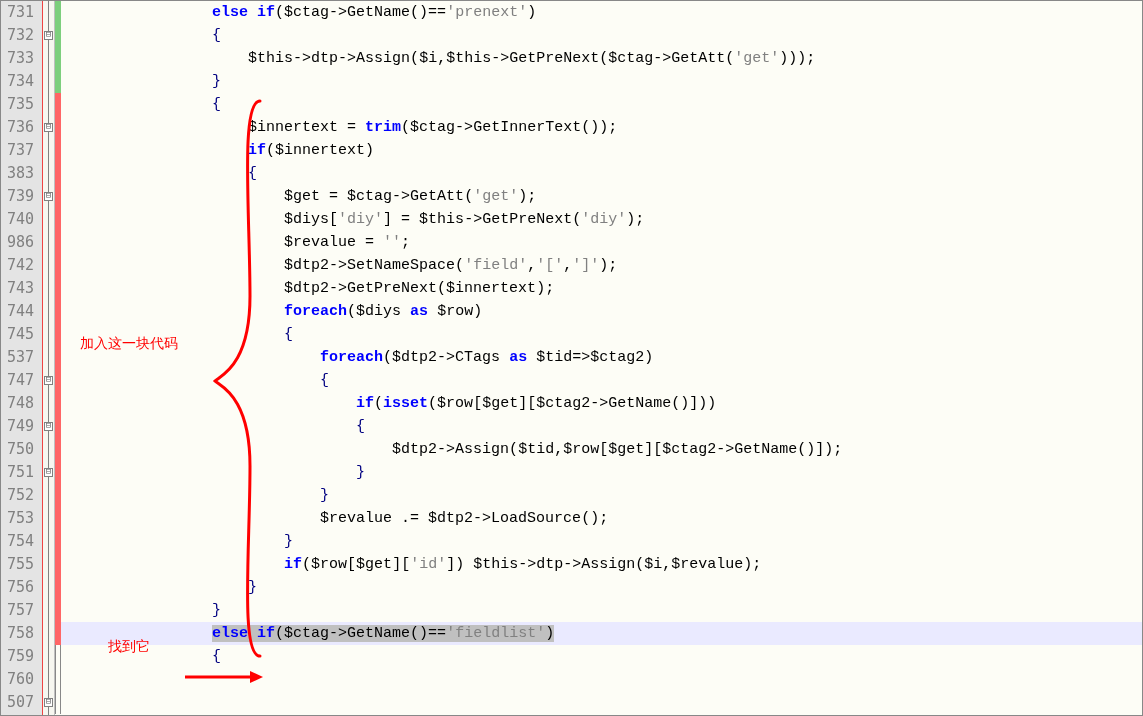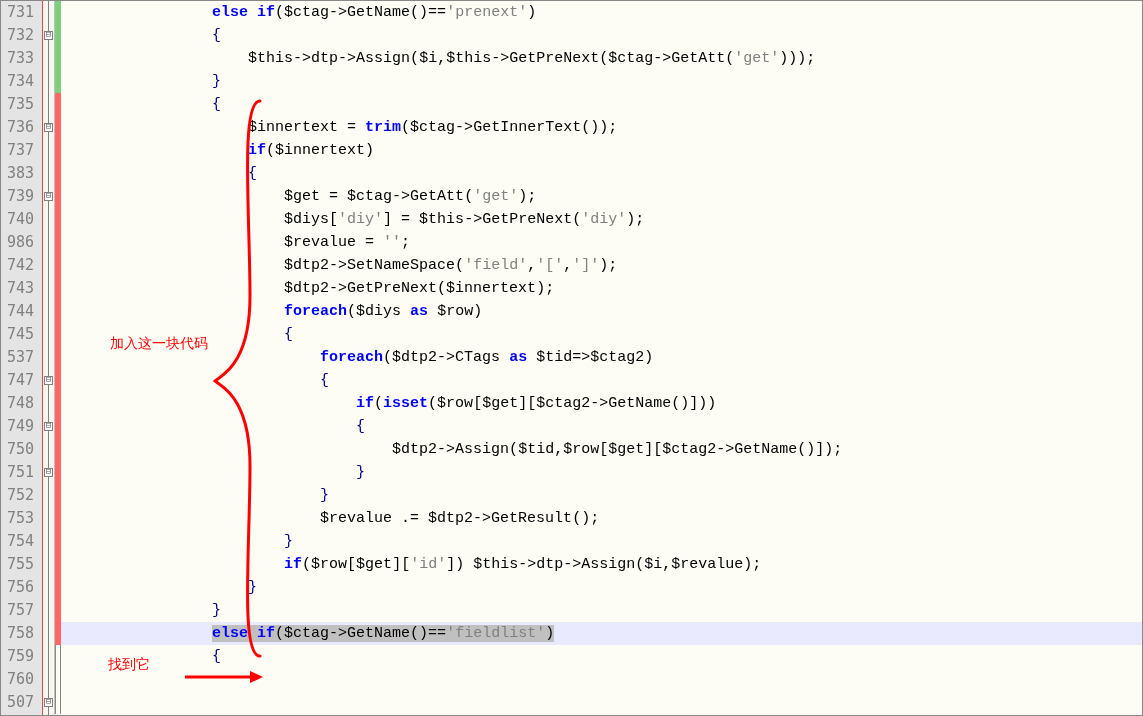--- a/index.html
+++ b/index.html
@@ -97,32 +97,32 @@
       <div class="line"><span>                        </span><span class="var">$dtp2</span><span class="arrow">-&gt;</span><span class="func">GetPreNext</span><span class="op">(</span><span class="var">$innertext</span><span class="op">);</span></div>
       <div class="line"><span>                        </span><span class="kw">foreach</span><span class="op">(</span><span class="var">$diys</span><span class="op"> </span><span class="kw">as</span><span class="op"> </span><span class="var">$row</span><span class="op">)</span></div>
       <div class="line"><span>                        </span><span class="brace">{</span></div>
       <div class="line"><span>                            </span><span class="kw">foreach</span><span class="op">(</span><span class="var">$dtp2</span><span class="arrow">-&gt;</span><span class="var">CTags</span><span class="op"> </span><span class="kw">as</span><span class="op"> </span><span class="var">$tid</span><span class="op">=&gt;</span><span class="var">$ctag2</span><span class="op">)</span></div>
       <div class="line"><span>                            </span><span class="brace">{</span></div>
       <div class="line"><span>                                </span><span class="kw">if</span><span class="op">(</span><span class="kw">isset</span><span class="op">(</span><span class="var">$row</span><span class="op">[</span><span class="var">$get</span><span class="op">][</span><span class="var">$ctag2</span><span class="arrow">-&gt;</span><span class="func">GetName</span><span class="op">()]))</span></div>
       <div class="line"><span>                                </span><span class="brace">{</span></div>
       <div class="line"><span>                                    </span><span class="var">$dtp2</span><span class="arrow">-&gt;</span><span class="func">Assign</span><span class="op">(</span><span class="var">$tid</span><span class="op">,</span><span class="var">$row</span><span class="op">[</span><span class="var">$get</span><span class="op">][</span><span class="var">$ctag2</span><span class="arrow">-&gt;</span><span class="func">GetName</span><span class="op">()]);</span></div>
       <div class="line"><span>                                </span><span class="brace">}</span></div>
       <div class="line"><span>                            </span><span class="brace">}</span></div>
-      <div class="line"><span>                            </span><span class="var">$revalue</span><span class="op"> .= </span><span class="var">$dtp2</span><span class="arrow">-&gt;</span><span class="func">GetResult</span><span class="op">();</span></div>
+      <div class="line"><span>                            </span><span class="var">$revalue</span><span class="op"> .= </span><span class="var">$dtp2</span><span class="arrow">-&gt;</span><span class="func">LoadSource</span><span class="op">();</span></div>
       <div class="line"><span>                        </span><span class="brace">}</span></div>
       <div class="line"><span>                        </span><span class="kw">if</span><span class="op">(</span><span class="var">$row</span><span class="op">[</span><span class="var">$get</span><span class="op">][</span><span class="str">'id'</span><span class="op">]) </span><span class="var">$this</span><span class="arrow">-&gt;</span><span class="var">dtp</span><span class="arrow">-&gt;</span><span class="func">Assign</span><span class="op">(</span><span class="var">$i</span><span class="op">,</span><span class="var">$revalue</span><span class="op">);</span></div>
       <div class="line"><span>                    </span><span class="brace">}</span></div>
       <div class="line"><span>                </span><span class="brace">}</span></div>
       <div class="line hl"><span>                </span><span class="sel"><span class="kw">else if</span><span class="op">(</span><span class="var">$ctag</span><span class="arrow">-&gt;</span><span class="func">GetName</span><span class="op">()==</span><span class="str">'fieldlist'</span><span class="op">)</span></span></div>
       <div class="line"><span>                </span><span class="brace">{</span></div>
     </div>
 </div>
 
 <svg class="bracket-svg" style="left:210px; top:96px;" width="60" height="570">
   <path d="M50,5 C30,5 40,120 40,200 C40,270 10,280 5,285 C10,290 40,300 40,370 C40,450 30,560 50,560" stroke="#ff0000" stroke-width="3" fill="none" stroke-linecap="round"></path>
 </svg>
-<div class="annotation" style="left:80px; top:335px;margin-left:30px;">加入这一块代码</div>
+<div class="annotation" style="left:80px; top:335px;">加入这一块代码</div>
 
 <svg class="arrow-svg" style="left:185px; top:667px;" width="80" height="20">
   <line x1="0" y1="10" x2="65" y2="10" stroke="#ff0000" stroke-width="3"></line>
   <polygon points="65,4 78,10 65,16" fill="#ff0000"></polygon>
 </svg>
-<div class="annotation" style="left:108px; top:656px;">找到它</div>
+<div class="annotation" style="left:108px; top:638px;">找到它</div>
 
 </body></html>

